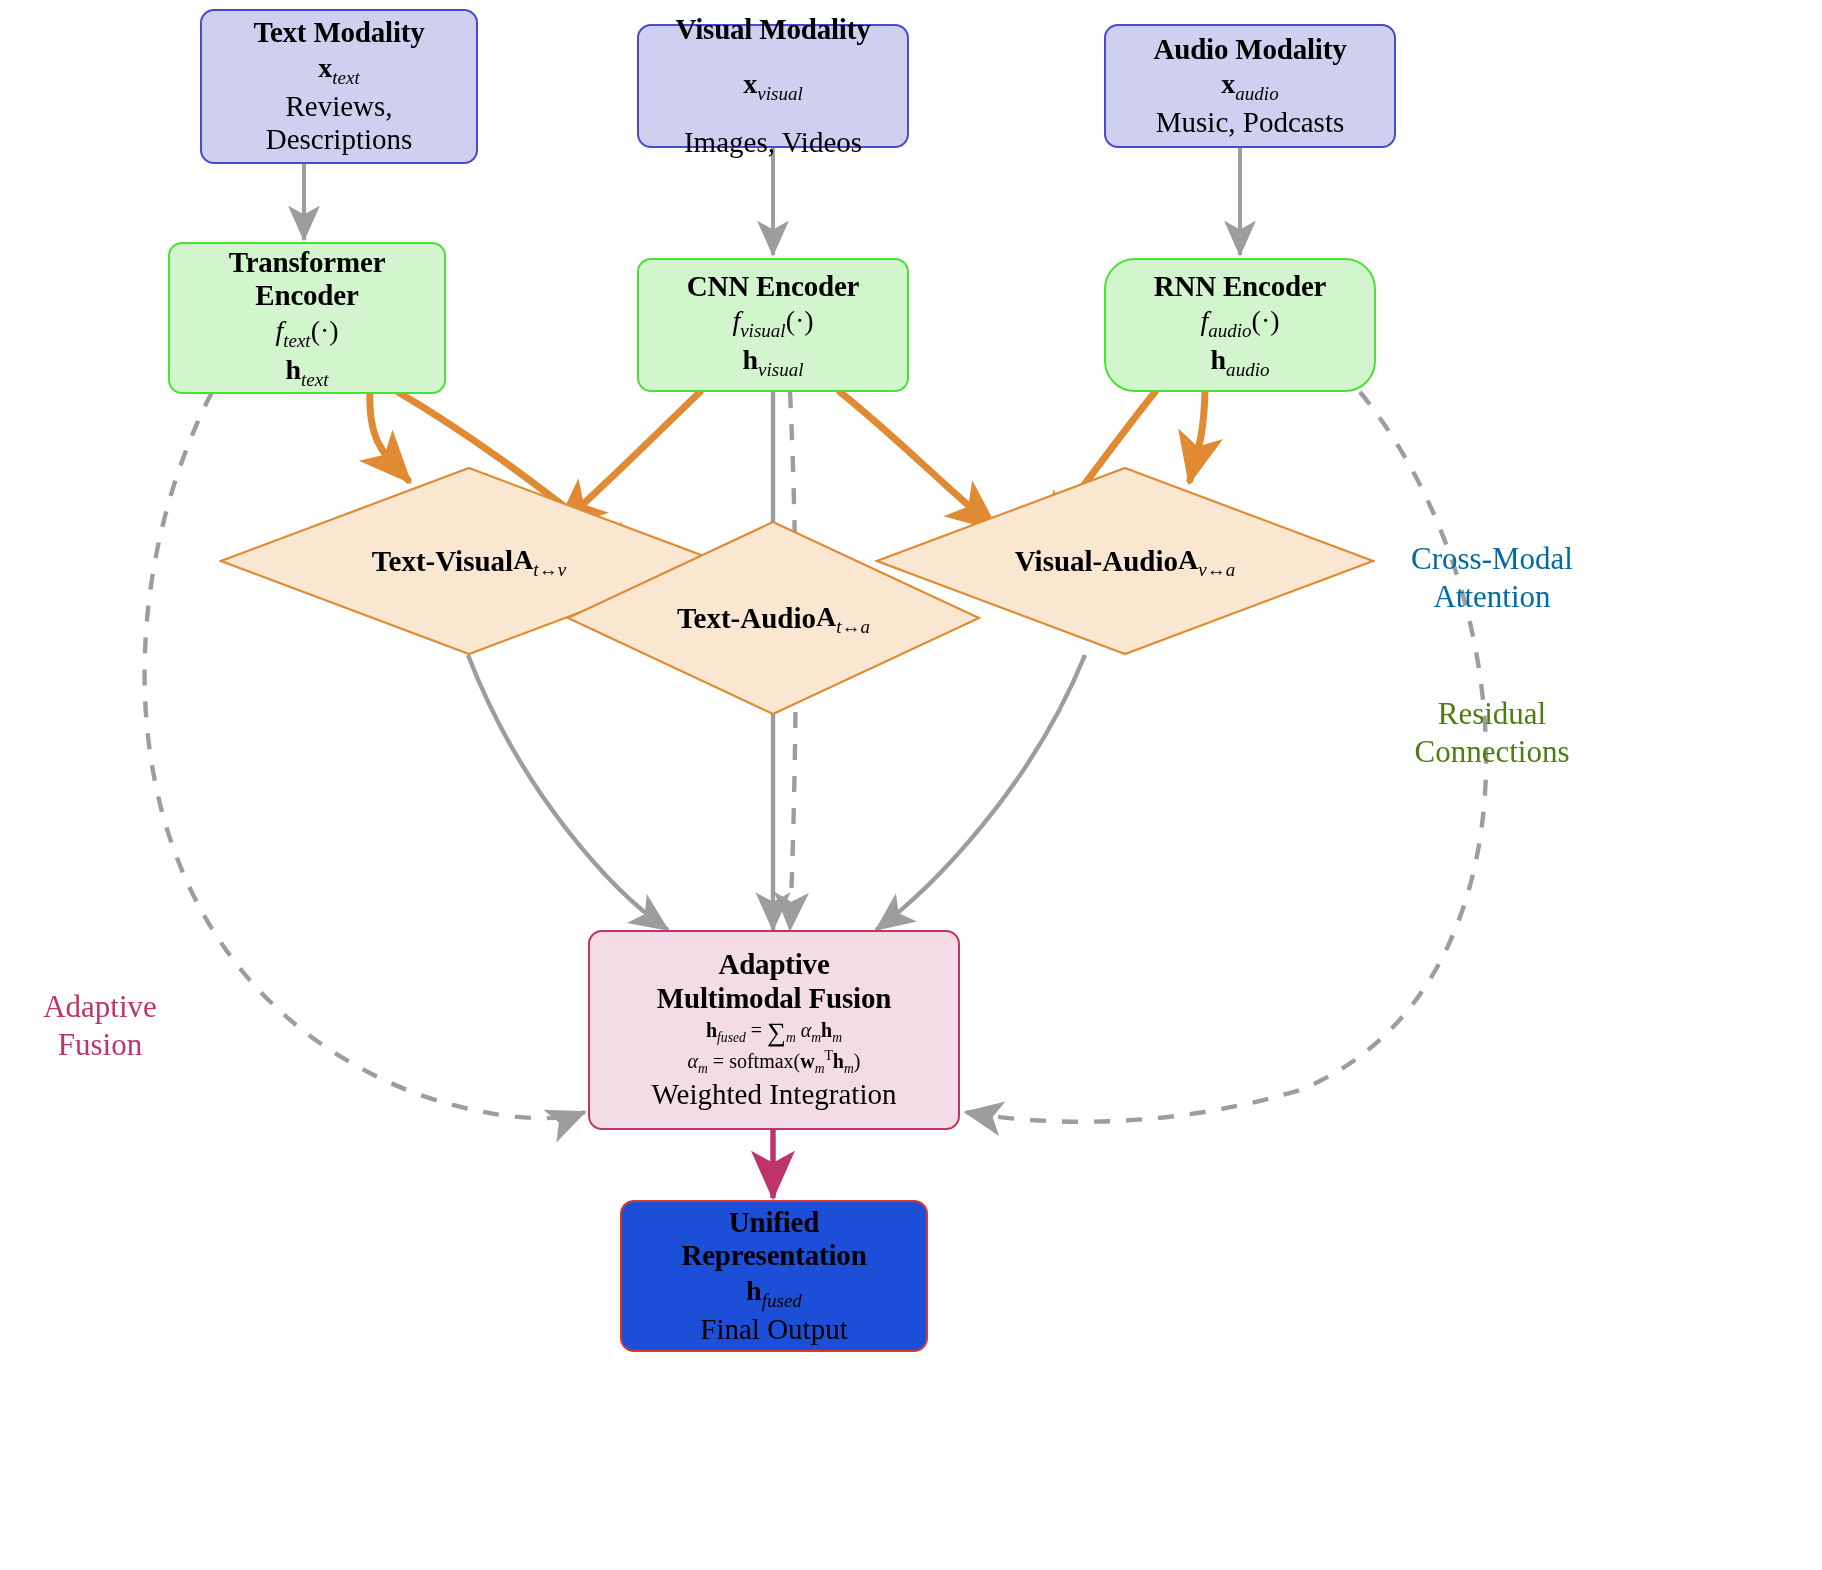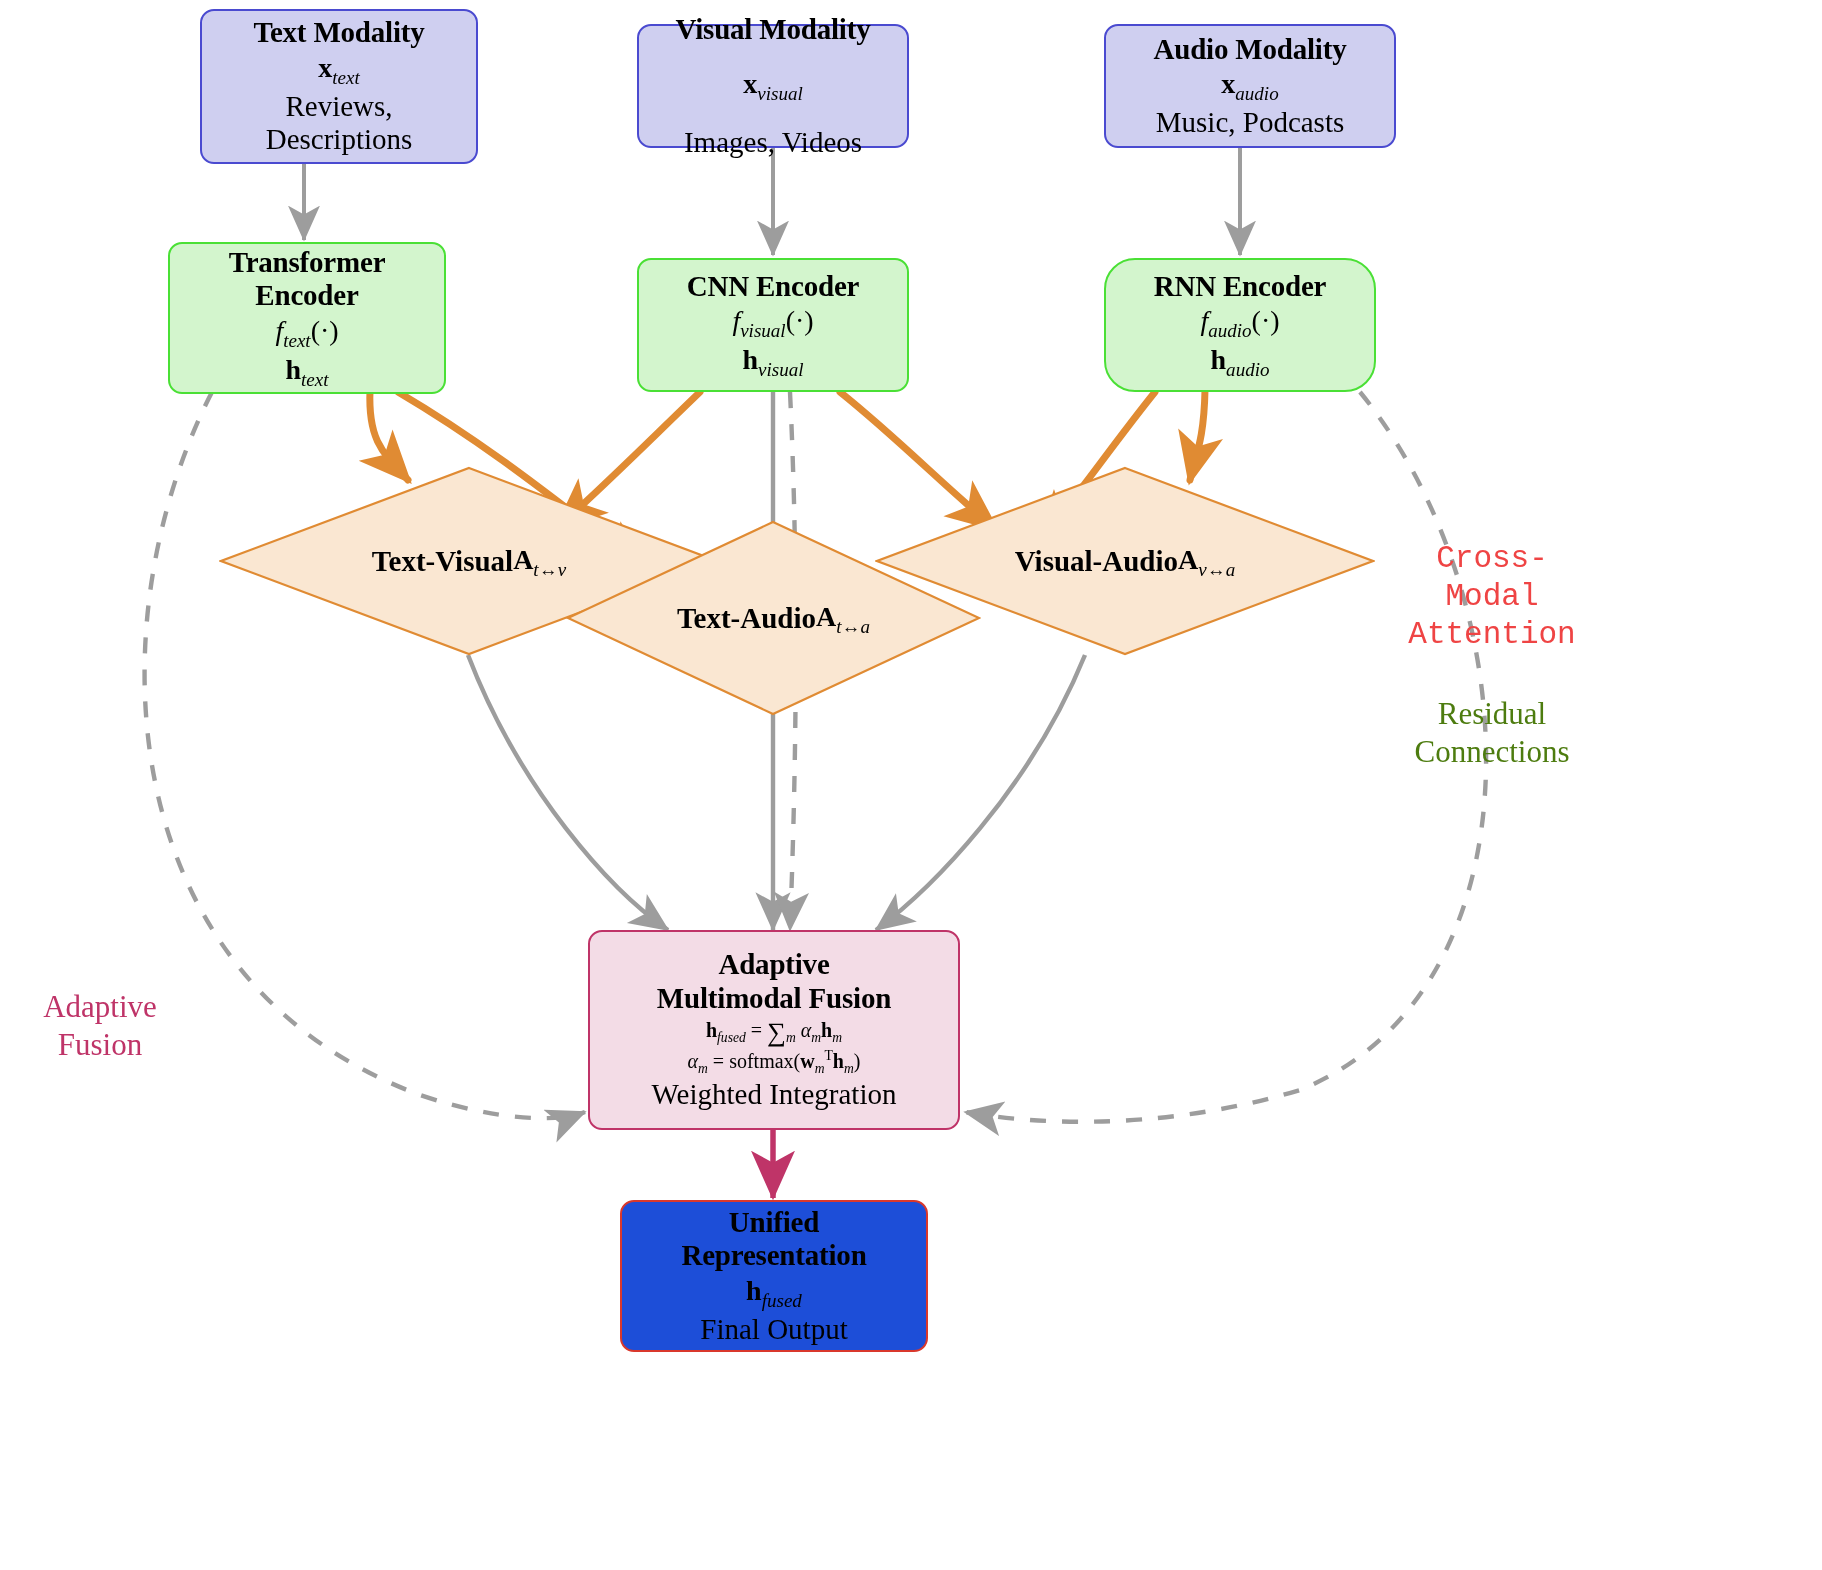--- a/index.html
+++ b/index.html
@@ -108,21 +108,21 @@
   sub, sup { font-size: 0.68em; }
   .bigsum { font-size: 1.32em; line-height: 0.6; vertical-align: -0.16em; }
   .eqline { font-size: 20px; margin-top: 3px; white-space: nowrap; }
   
   .annot {
     position: absolute;
     text-align: center;
     font-size: 31px;
     line-height: 1.22;
   }
-  .annot.attention { color: #ef4444; font-family: Liberation Mono, monospace; }
+  .annot.attention { color: #0369a1; }
   .annot.residual  { color: #4d7c0f; }
   .annot.adaptive  { color: #bf3468; }
 </style>
 </head>
 <body>
 
 <div id="canvas">
 
   <svg class="edges" viewBox="0 0 1822 1570">
     <defs>

